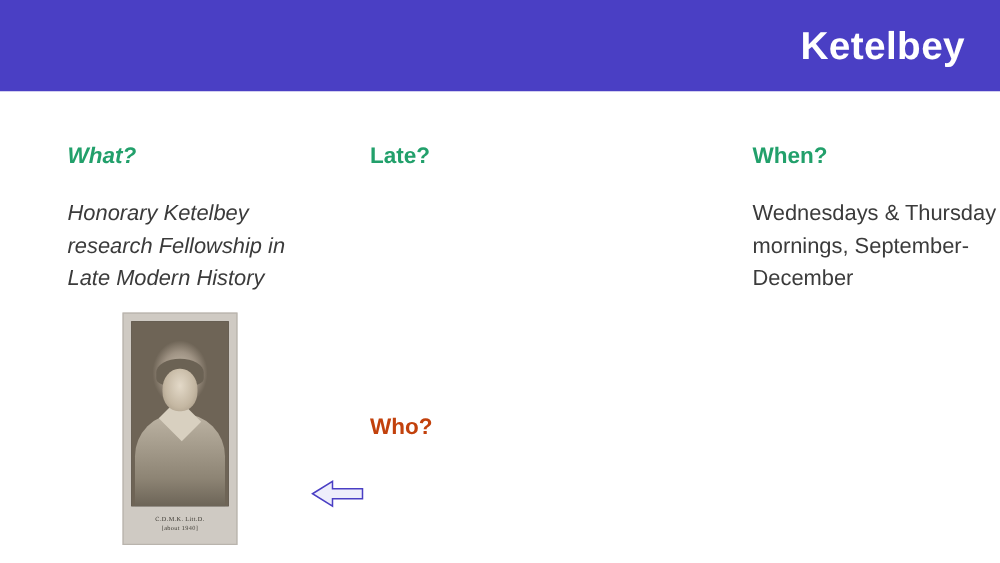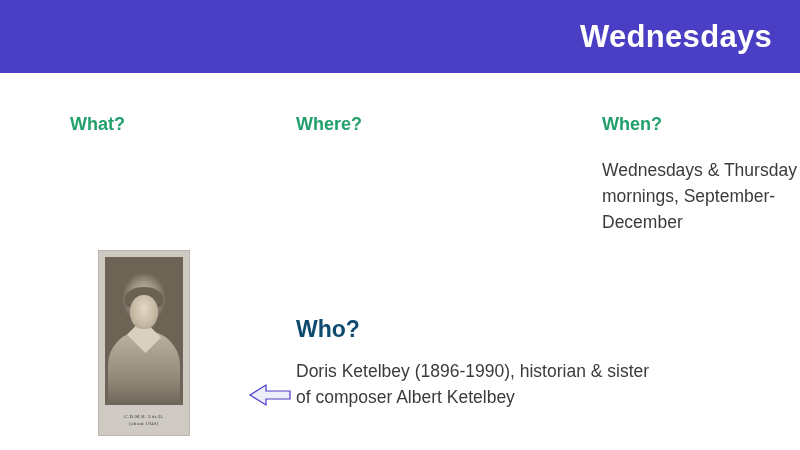--- a/index.html
+++ b/index.html
@@ -34,21 +34,21 @@
     color: #ffffff;
     font-size: 31px;
     font-weight: bold;
     letter-spacing: 0.3px;
     line-height: 38px;
   }
   .col {
     position: absolute;
     top: 113px;
   }
-  .col-what  { left: 70px;  width: 210px; }
+  .col-what  { left: 54px;  width: 210px; font-style: italic; }
   .col-where { left: 296px; width: 200px; }
   .col-when  { left: 558px; width: 225px; margin-left: 44px; }
 
   .col-heading {
     color: #22a06b;
     font-size: 18px;
     font-weight: bold;
     margin: 0 0 22px 0;
     line-height: 22px;
   }
@@ -58,24 +58,24 @@
     line-height: 26px;
   }
 
   .who-block {
     position: absolute;
     left: 296px;
     top: 318px;
     width: 360px;
   }
   .who-heading {
-    color: #0c4a6e;
-    font-size: 23px;
+    color: #c2410c;
+    font-size: 18px;
     font-weight: bold;
-    margin: 0 0 18px 0;
+    margin: 12px 0 18px 0;
     line-height: 22px;
   }
   .who-body {
     color: #3b3b3b;
     font-size: 17.5px;
     line-height: 26px;
   }
 
   
   .photo {
@@ -161,39 +161,39 @@
     width: 64px;
     height: 26px;
   }
 </style>
 </head>
 <body>
 
 <div class="slide">
 
   <div class="header-bar">
-    <div class="header-title">Wednesdays</div>
+    <div class="header-title">Ketelbey</div>
   </div>
 
   <div class="col col-what">
     <p class="col-heading">What?</p>
+    <p class="col-body">Honorary Ketelbey research Fellowship in Late Modern History</p>
   </div>
 
   <div class="col col-where">
-    <p class="col-heading">Where?</p>
+    <p class="col-heading">Late?</p>
   </div>
 
   <div class="col col-when">
     <p class="col-heading">When?</p>
     <p class="col-body">Wednesdays &amp; Thursday mornings, September-December</p>
   </div>
 
   <div class="who-block">
     <p class="who-heading">Who?</p>
-    <p class="who-body">Doris Ketelbey (1896-1990), historian &amp; sister of composer Albert Ketelbey</p>
   </div>
 
   <div class="photo">
     <div class="photo-inner">
       <div class="photo-body"></div>
       <div class="photo-collar"></div>
       <div class="photo-hair"></div>
       <div class="photo-face"></div>
     </div>
     <div class="photo-caption">

